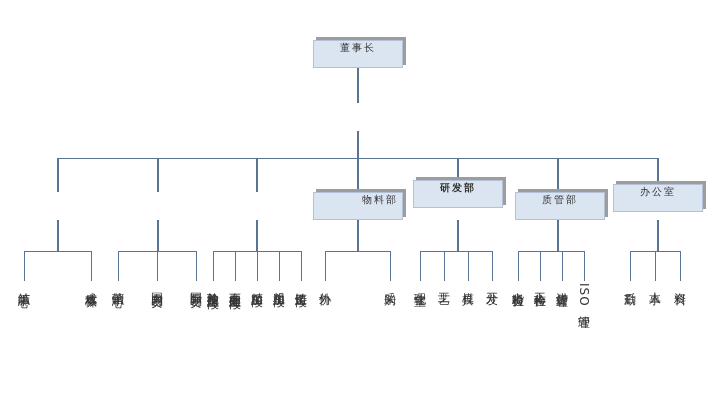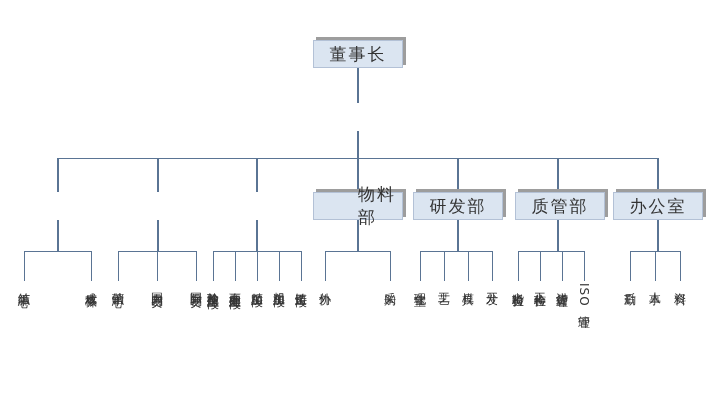--- a/index.html
+++ b/index.html
@@ -17,23 +17,23 @@
   }
   .node-box {
     position: absolute;
     box-sizing: border-box;
     width: 90px;
     height: 28px;
     background: var(--box-fill, #dbe5f1);
     border: 1px solid var(--box-border, #b3c1d6);
     box-shadow: 3px -3px 0 var(--box-shadow, #9d9d9d);
     display: flex;
-    align-items: center;
+    align-items: flex-start;
     justify-content: center;
-    font-size: 17px;
+    font-size: 10px;
     letter-spacing: 2px;
     color: var(--text-color, #333333);
   }
   .line {
     position: absolute;
     background: var(--connector, #5a7494);
   }
   .vlabel {
     position: absolute;
     width: 14px;
@@ -89,21 +89,21 @@
     <div class="node-box" style="left: 313px; top: 192px; padding-left: 44px;">
       <span>物料部</span>
     </div>
     <div class="line" style="left: 357px; top: 220px; width: 2px; height: 31px;"></div>
     <div class="line" style="left: 325px; top: 251px; width: 66px; height: 1px;"></div>
     <div class="line" style="left: 325px; top: 251px; width: 1px; height: 30px;"></div>
     <div class="vlabel" style="left: 318px; top: 283px;">外协</div>
     <div class="line" style="left: 390px; top: 251px; width: 1px; height: 30px;"></div>
     <div class="vlabel" style="left: 383px; top: 283px;">采购</div>
     <div class="line" style="left: 457px; top: 158px; width: 2px; height: 34px;"></div>
-    <div class="node-box" style="left: 413px; top: 192px;">
+    <div class="node-box" style="left: 413px; top: 180px; font-weight: bold;">
       <span>研发部</span>
     </div>
     <div class="line" style="left: 457px; top: 220px; width: 2px; height: 31px;"></div>
     <div class="line" style="left: 420px; top: 251px; width: 73px; height: 1px;"></div>
     <div class="line" style="left: 420px; top: 251px; width: 1px; height: 30px;"></div>
     <div class="vlabel" style="left: 413px; top: 283px;">理化室</div>
     <div class="line" style="left: 444px; top: 251px; width: 1px; height: 30px;"></div>
     <div class="vlabel" style="left: 437px; top: 283px;">工艺</div>
     <div class="line" style="left: 468px; top: 251px; width: 1px; height: 30px;"></div>
     <div class="vlabel" style="left: 461px; top: 283px;">模具</div>
@@ -117,21 +117,21 @@
     <div class="line" style="left: 518px; top: 251px; width: 67px; height: 1px;"></div>
     <div class="line" style="left: 518px; top: 251px; width: 1px; height: 30px;"></div>
     <div class="vlabel" style="left: 511px; top: 283px;">出货检验</div>
     <div class="line" style="left: 540px; top: 251px; width: 1px; height: 30px;"></div>
     <div class="vlabel" style="left: 533px; top: 283px;">工作检验</div>
     <div class="line" style="left: 562px; top: 251px; width: 1px; height: 30px;"></div>
     <div class="vlabel" style="left: 555px; top: 283px;">进货管理</div>
     <div class="line" style="left: 584px; top: 251px; width: 1px; height: 30px;"></div>
     <div class="vlabel" style="left: 577px; top: 283px;">ISO管理</div>
     <div class="line" style="left: 657px; top: 158px; width: 2px; height: 34px;"></div>
-    <div class="node-box" style="left: 613px; top: 192px;">
+    <div class="node-box" style="left: 613px; top: 184px;">
       <span>办公室</span>
     </div>
     <div class="line" style="left: 657px; top: 220px; width: 2px; height: 31px;"></div>
     <div class="line" style="left: 630px; top: 251px; width: 51px; height: 1px;"></div>
     <div class="line" style="left: 630px; top: 251px; width: 1px; height: 30px;"></div>
     <div class="vlabel" style="left: 623px; top: 283px;">后勤</div>
     <div class="line" style="left: 655px; top: 251px; width: 1px; height: 30px;"></div>
     <div class="vlabel" style="left: 648px; top: 283px;">人事</div>
     <div class="line" style="left: 680px; top: 251px; width: 1px; height: 30px;"></div>
     <div class="vlabel" style="left: 673px; top: 283px;">资料</div>

